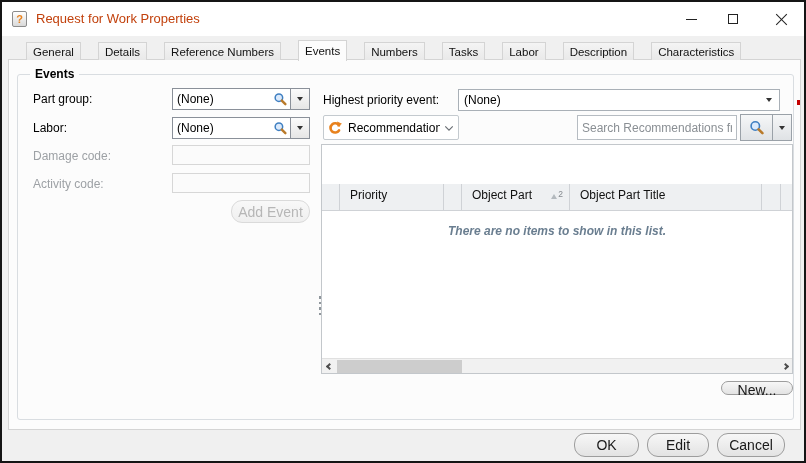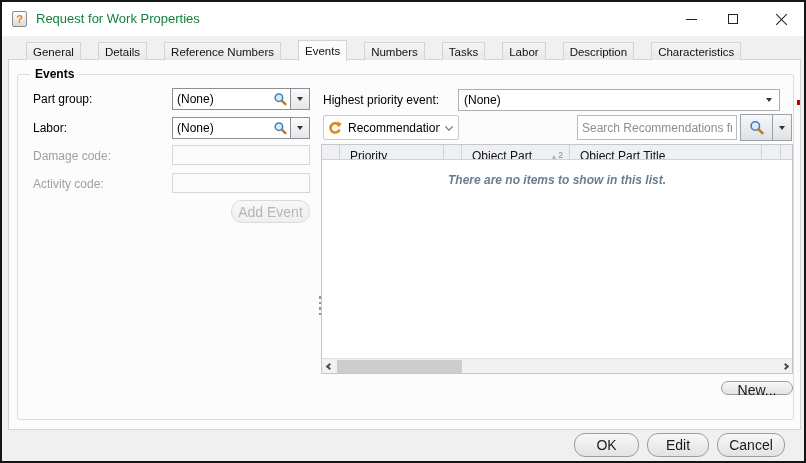--- a/index.html
+++ b/index.html
@@ -2,21 +2,21 @@
 <html><head>
 <meta charset="utf-8">
 <style>
   * { margin:0; padding:0; box-sizing:border-box; font-family:"Liberation Sans", sans-serif; }
   html,body { width:806px; height:463px; background:#cfcfcf; }
   #win { position:relative; width:806px; height:463px; border:2px solid #151515; background:#f0f0f0; overflow:hidden; }
 
   
   .titlebar { position:absolute; left:0; top:0; width:100%; height:34px; background:#ffffff; }
   .title-icon { position:absolute; left:10px; top:9px; width:15px; height:16px; background:linear-gradient(#ffffff,#d9d9d9); border:1px solid #8c8c8c; border-radius:2px; color:#e8821e; font-weight:bold; font-size:11px; text-align:center; line-height:14px; }
-  .title-text { position:absolute; left:34px; top:9px; font-size:13px; color:#15803d; white-space:nowrap; }
+  .title-text { position:absolute; left:34px; top:9px; font-size:13px; color:#c2410c; white-space:nowrap; }
   .win-btn { position:absolute; top:0; width:34px; height:34px; display:flex; align-items:center; justify-content:center; }
   .glyph-min { width:11px; height:0; border-top:1.4px solid #222; }
   .glyph-max { width:10px; height:10px; border:1.4px solid #222; }
   .glyph-close { position:relative; width:13px; height:13px; }
   .glyph-close i { position:absolute; left:-1px; top:6px; width:15px; height:0; border-top:1.4px solid #222; }
   .glyph-close i:first-child { transform:rotate(45deg); }
   .glyph-close i:last-child  { transform:rotate(-45deg); }
 
   
   .tabstrip { position:absolute; left:8px; top:39px; height:19px; display:flex; align-items:flex-end; z-index:3; }
@@ -51,21 +51,21 @@
   .rec-combo { position:absolute; display:flex; align-items:center; background:#fff; border:1px solid #c4cacf; border-radius:2px; overflow:hidden; }
   .rec-combo .val { flex:1; font-size:12px; color:#000; white-space:nowrap; overflow:hidden; padding-left:4px; }
 
   .grad-btn { position:absolute; display:flex; align-items:center; justify-content:center; gap:8px; font-size:12px; color:#111; background:linear-gradient(#f6f7f8,#dfe2e5); border:1px solid #9aa1a8; }
 
   .search-input { position:absolute; height:25px; border:1px solid #b6bcc2; background:#fff; font-size:12px; padding:0 4px; color:#222; }
   .search-input::placeholder { color:#8a8f94; }
 
   
   .listview { position:absolute; left:318px; top:141px; width:472px; height:230px; background:#fff; border:1px solid #c3c7cb; }
-  .lv-header { display:flex; height:15px; background:#eef0f2; border-bottom:1px solid #cfd2d6; }
+  .lv-header { display:flex; height:27px; background:#eef0f2; border-bottom:1px solid #cfd2d6;margin-top:39px; }
   .lv-col { height:100%; border-right:1px solid #cfd2d6; font-size:12px; color:#111; line-height:22px; padding-left:10px; white-space:nowrap; overflow:hidden; position:relative; }
   .sort-wrap { position:absolute; right:6px; top:6px; display:flex; align-items:flex-end; gap:1px; }
   .sort-tri { width:0; height:0; border-left:3.5px solid transparent; border-right:3.5px solid transparent; border-bottom:5px solid #b3b9be; }
   .sort-num { font-size:8.5px; color:#84898e; line-height:9px; }
   .lv-empty { margin-top:13px; text-align:center; font-size:12px; font-weight:bold; font-style:italic; color:#6a7e90; }
   .hscroll { position:absolute; left:0; bottom:0; width:100%; height:15px; background:#f1f1f1; border-top:1px solid #e0e0e0; }
   .hs-arrow { position:absolute; top:0; width:14px; height:15px; display:flex; align-items:center; justify-content:center; }
   .chev { width:5px; height:5px; border-left:2px solid #4d4d4d; border-bottom:2px solid #4d4d4d; }
   .chev.left { transform:rotate(45deg); }
   .chev.right { transform:rotate(-135deg); }

